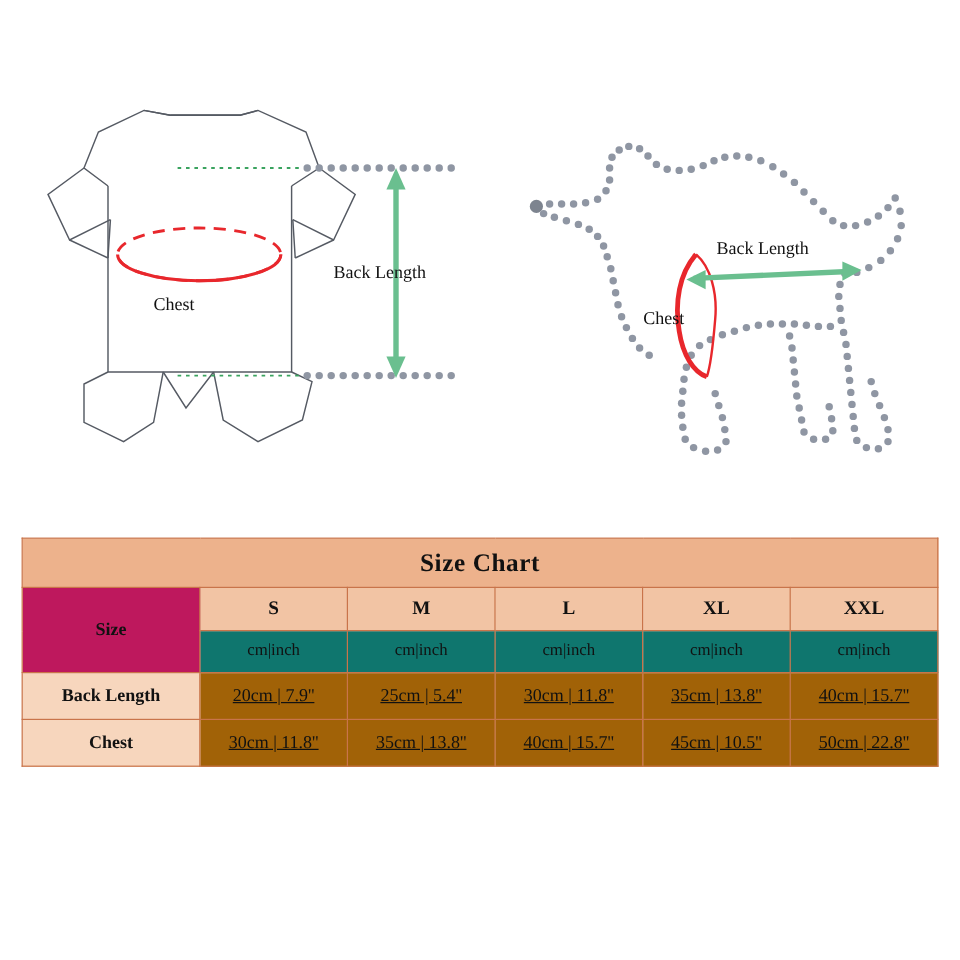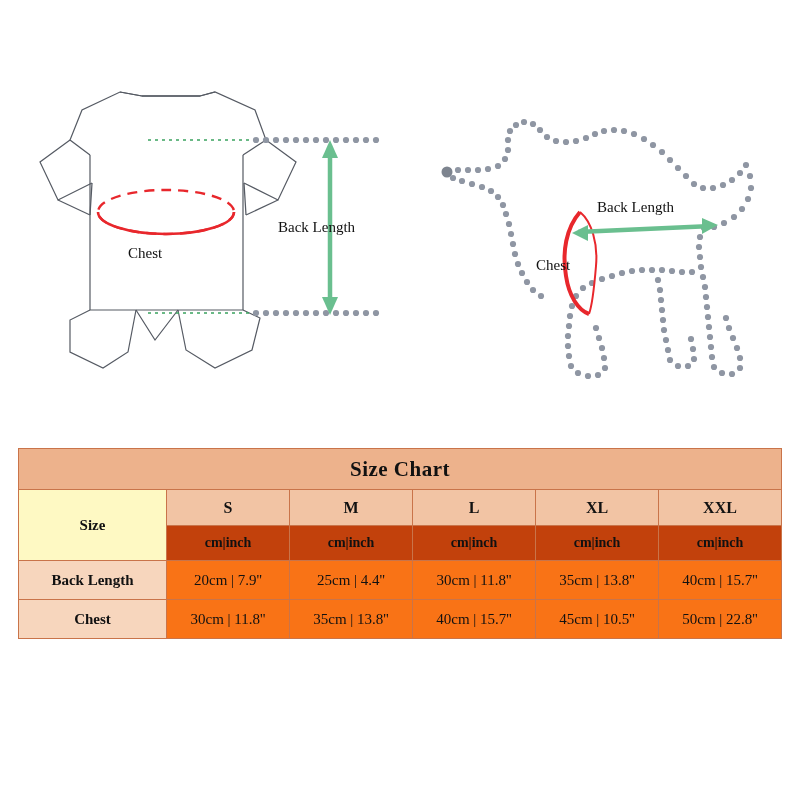--- a/index.html
+++ b/index.html
@@ -64,47 +64,48 @@
     padding: 0;
   }
   .chart-title {
     background: #edb28c;
     font-size: 21px;
     font-weight: bold;
     height: 40px;
     letter-spacing: 0.5px;
   }
   .hdr-size-label {
-    background: #fef9c3;
+    background: #be185d;
     font-size: 15px;
     font-weight: bold;
     vertical-align: middle;
   }
   .hdr-col {
     background: #f2c4a4;
     font-size: 16px;
     font-weight: bold;
     height: 35px;
   }
   .unit-row td {
-    background: #c2410c;
+    background: #0f766e;
     font-size: 14px;
-    font-weight: bold;
+    font-weight: normal;
     height: 34px;
   }
   .row-label {
     background: #f7d6bd;
     font-size: 15px;
     font-weight: bold;
     height: 38px;
   }
   .data-cell {
-    background: #f97316;
+    background: #a16207;
     font-size: 15px;
     height: 38px;
+    text-decoration: underline;
   }
   .col-first { width: 148px; }
   .col-rest  { width: 123px; }
 </style>
 </head>
 <body>
 
 <div id="page">
 
   <div id="illustrations">
@@ -357,21 +358,21 @@
         <tr class="unit-row">
           <td>cm|inch</td>
           <td>cm|inch</td>
           <td>cm|inch</td>
           <td>cm|inch</td>
           <td>cm|inch</td>
         </tr>
         <tr>
           <td class="row-label">Back Length</td>
           <td class="data-cell">20cm | 7.9''</td>
-          <td class="data-cell">25cm | 4.4''</td>
+          <td class="data-cell">25cm | 5.4''</td>
           <td class="data-cell">30cm | 11.8''</td>
           <td class="data-cell">35cm | 13.8''</td>
           <td class="data-cell">40cm | 15.7''</td>
         </tr>
         <tr>
           <td class="row-label">Chest</td>
           <td class="data-cell">30cm | 11.8''</td>
           <td class="data-cell">35cm | 13.8''</td>
           <td class="data-cell">40cm | 15.7''</td>
           <td class="data-cell">45cm | 10.5''</td>

